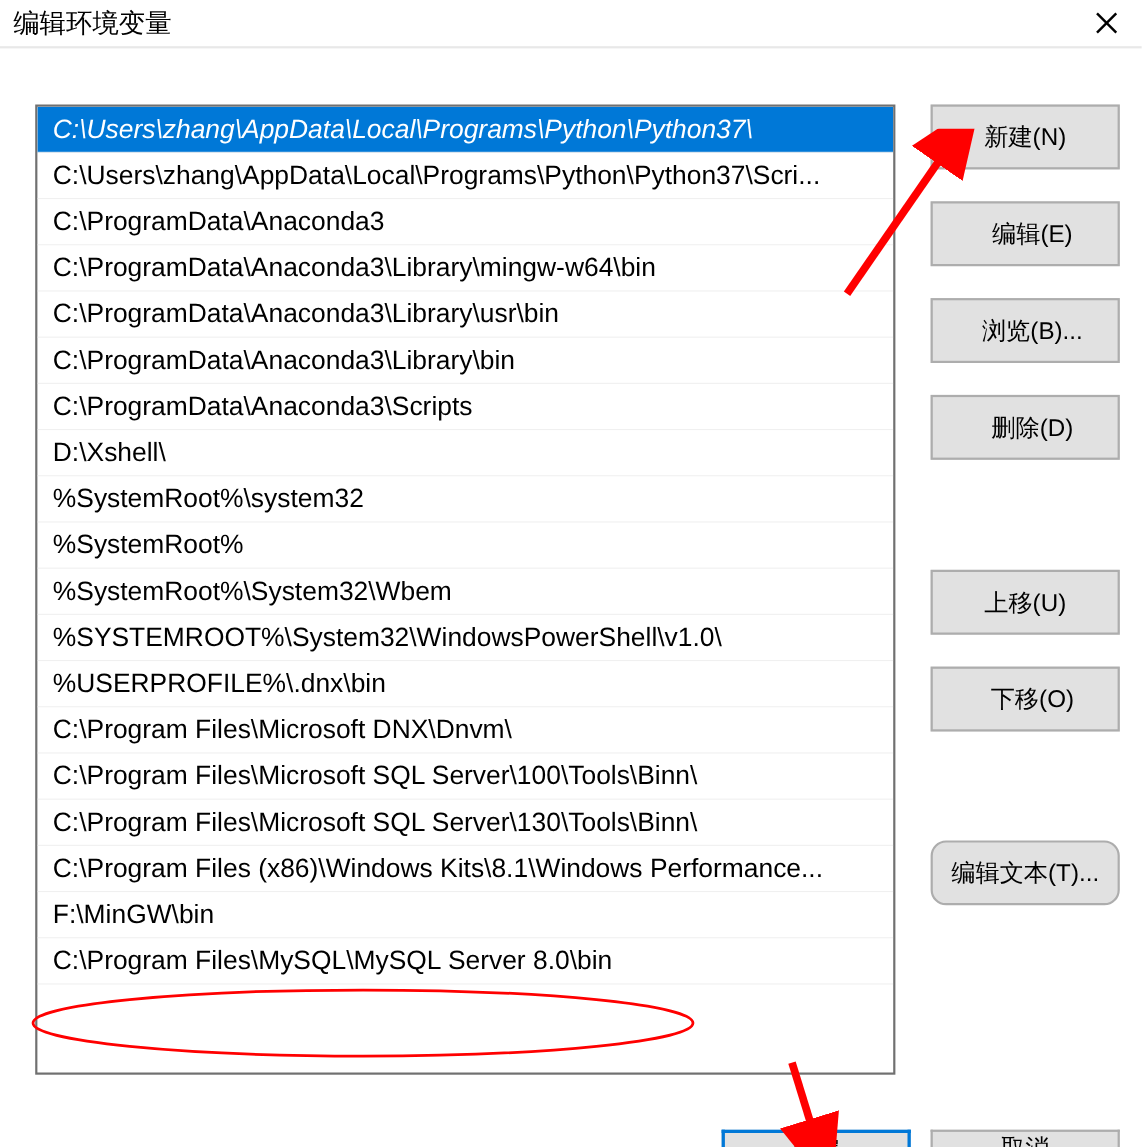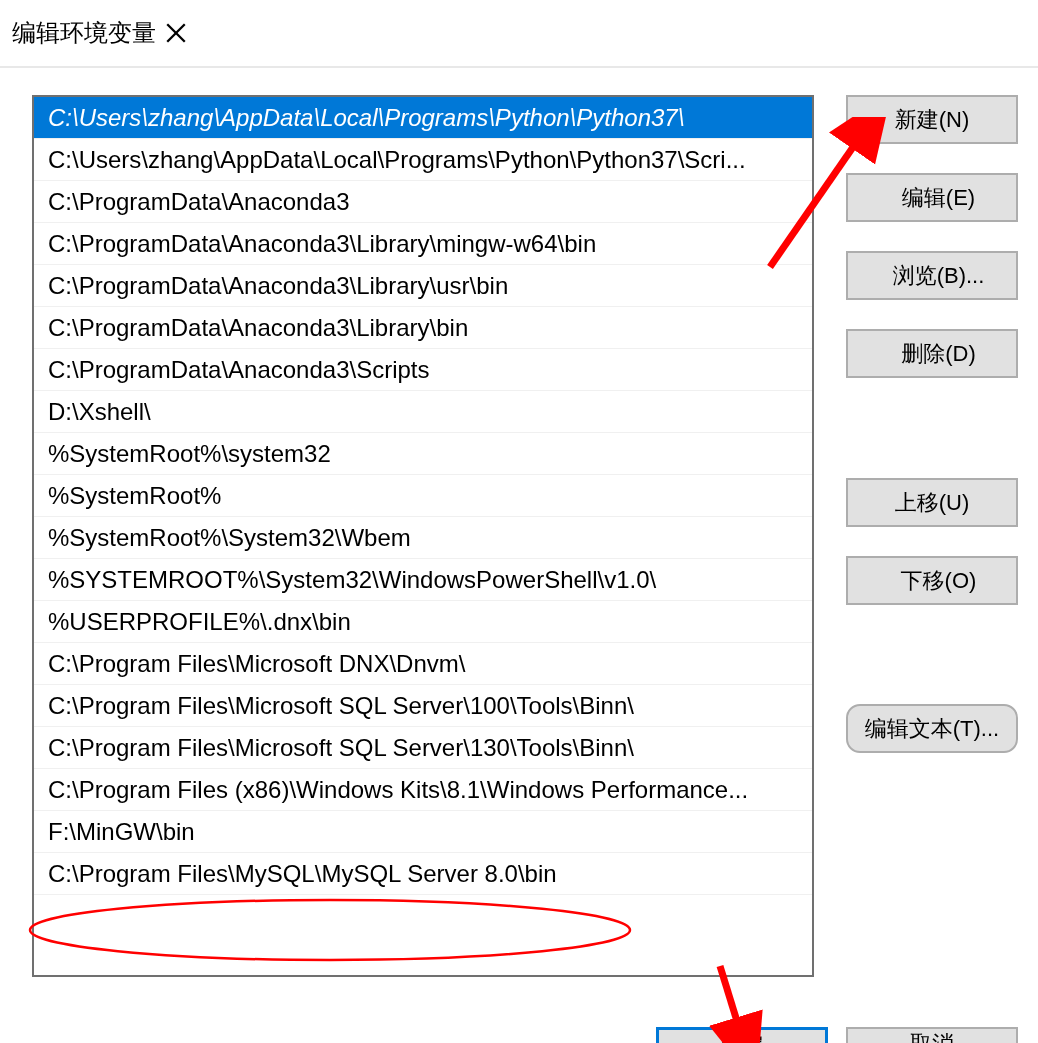--- a/index.html
+++ b/index.html
@@ -9,24 +9,24 @@
     }
     body {
       font-family: "Microsoft YaHei", "Segoe UI", Tahoma, sans-serif;
       background: #ffffff;
       width: 1038px;
       height: 1043px;
       overflow: hidden;
       position: relative;
     }
     .titlebar {
-      height: 68px;
+      height: 44px;
       display: flex;
       align-items: center;
-      justify-content: flex-start;
+      justify-content: space-between;
       padding: 0 12px 0 12px;
       border-bottom: 2px solid #e8e8e8;
     }
     .titlebar-title {
       font-size: 24px;
       color: #000;
     }
     .close-btn {
       width: 40px;
       height: 40px;
@@ -72,21 +72,21 @@
       font-style: italic;
     }
     .button-column {
       margin-left: 32px;
       width: 172px;
       display: flex;
       flex-direction: column;
     }
     .win-button {
       width: 172px;
-      height: 49px;
+      height: 59px;
       background: #e1e1e1;
       border: 2px solid #adadad;
       font-size: 22px;
       color: #000;
       font-family: inherit;
       cursor: pointer;
       display: flex;
       align-items: center;
       justify-content: center;
     }

